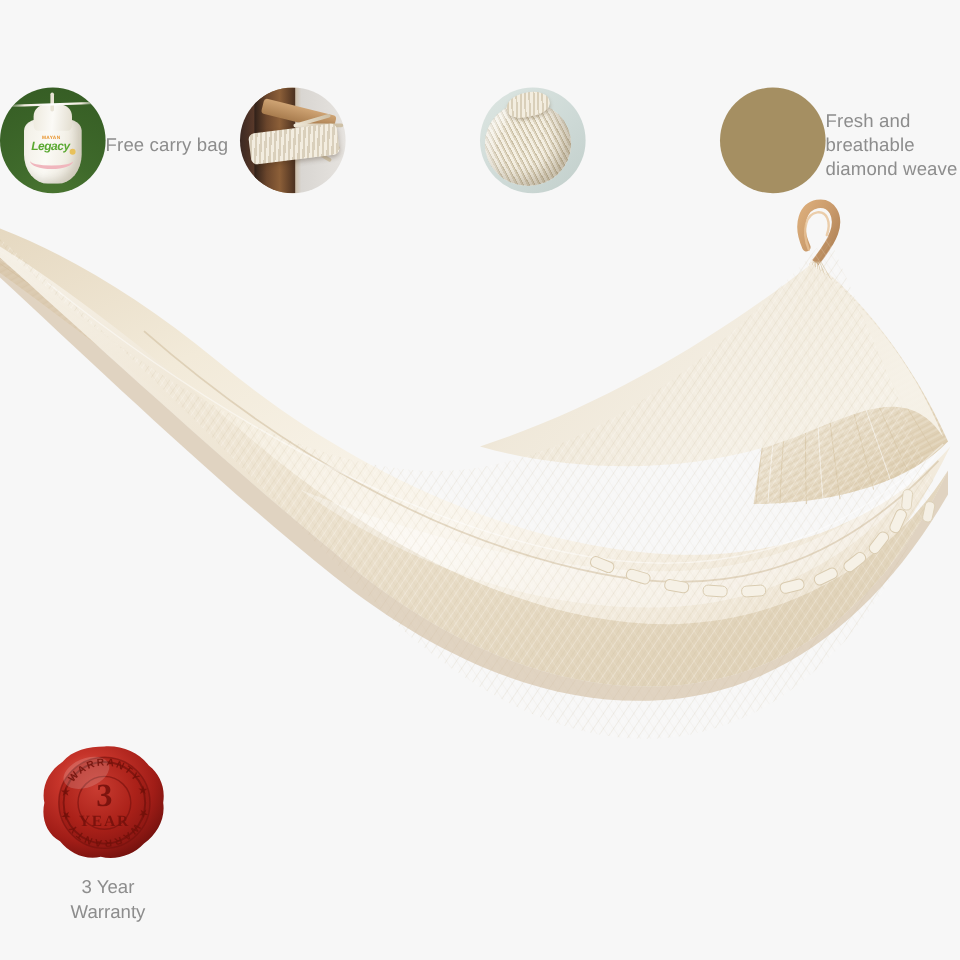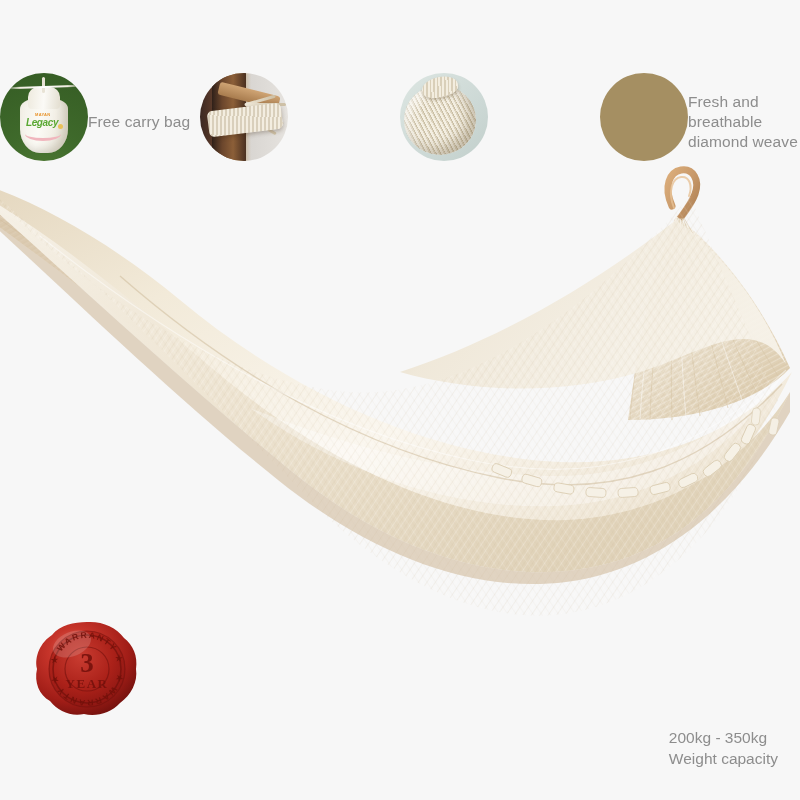--- a/index.html
+++ b/index.html
@@ -501,16 +501,16 @@
         <text>
           <textPath href="#ringBot" startOffset="50%" text-anchor="middle">★ WARRANTY ★</textPath>
         </text>
       </g>
 
       <text x="55" y="54" text-anchor="middle" font-family="'Liberation Serif', serif" font-size="27" font-weight="bold" fill="#76110c" opacity="0.9">3</text>
       <text x="55" y="70" text-anchor="middle" font-family="'Liberation Serif', serif" font-size="13" font-weight="bold" letter-spacing="1.5" fill="#76110c" opacity="0.9">YEAR</text>
     </svg>
   </div>
 
-  <div class="caption caption-capacity">200kg - 350kg
-Weight capacity</div>
+  <div class="caption caption-warranty">3 Year
+Warranty</div>
 
 </div>
 
 </body></html>

